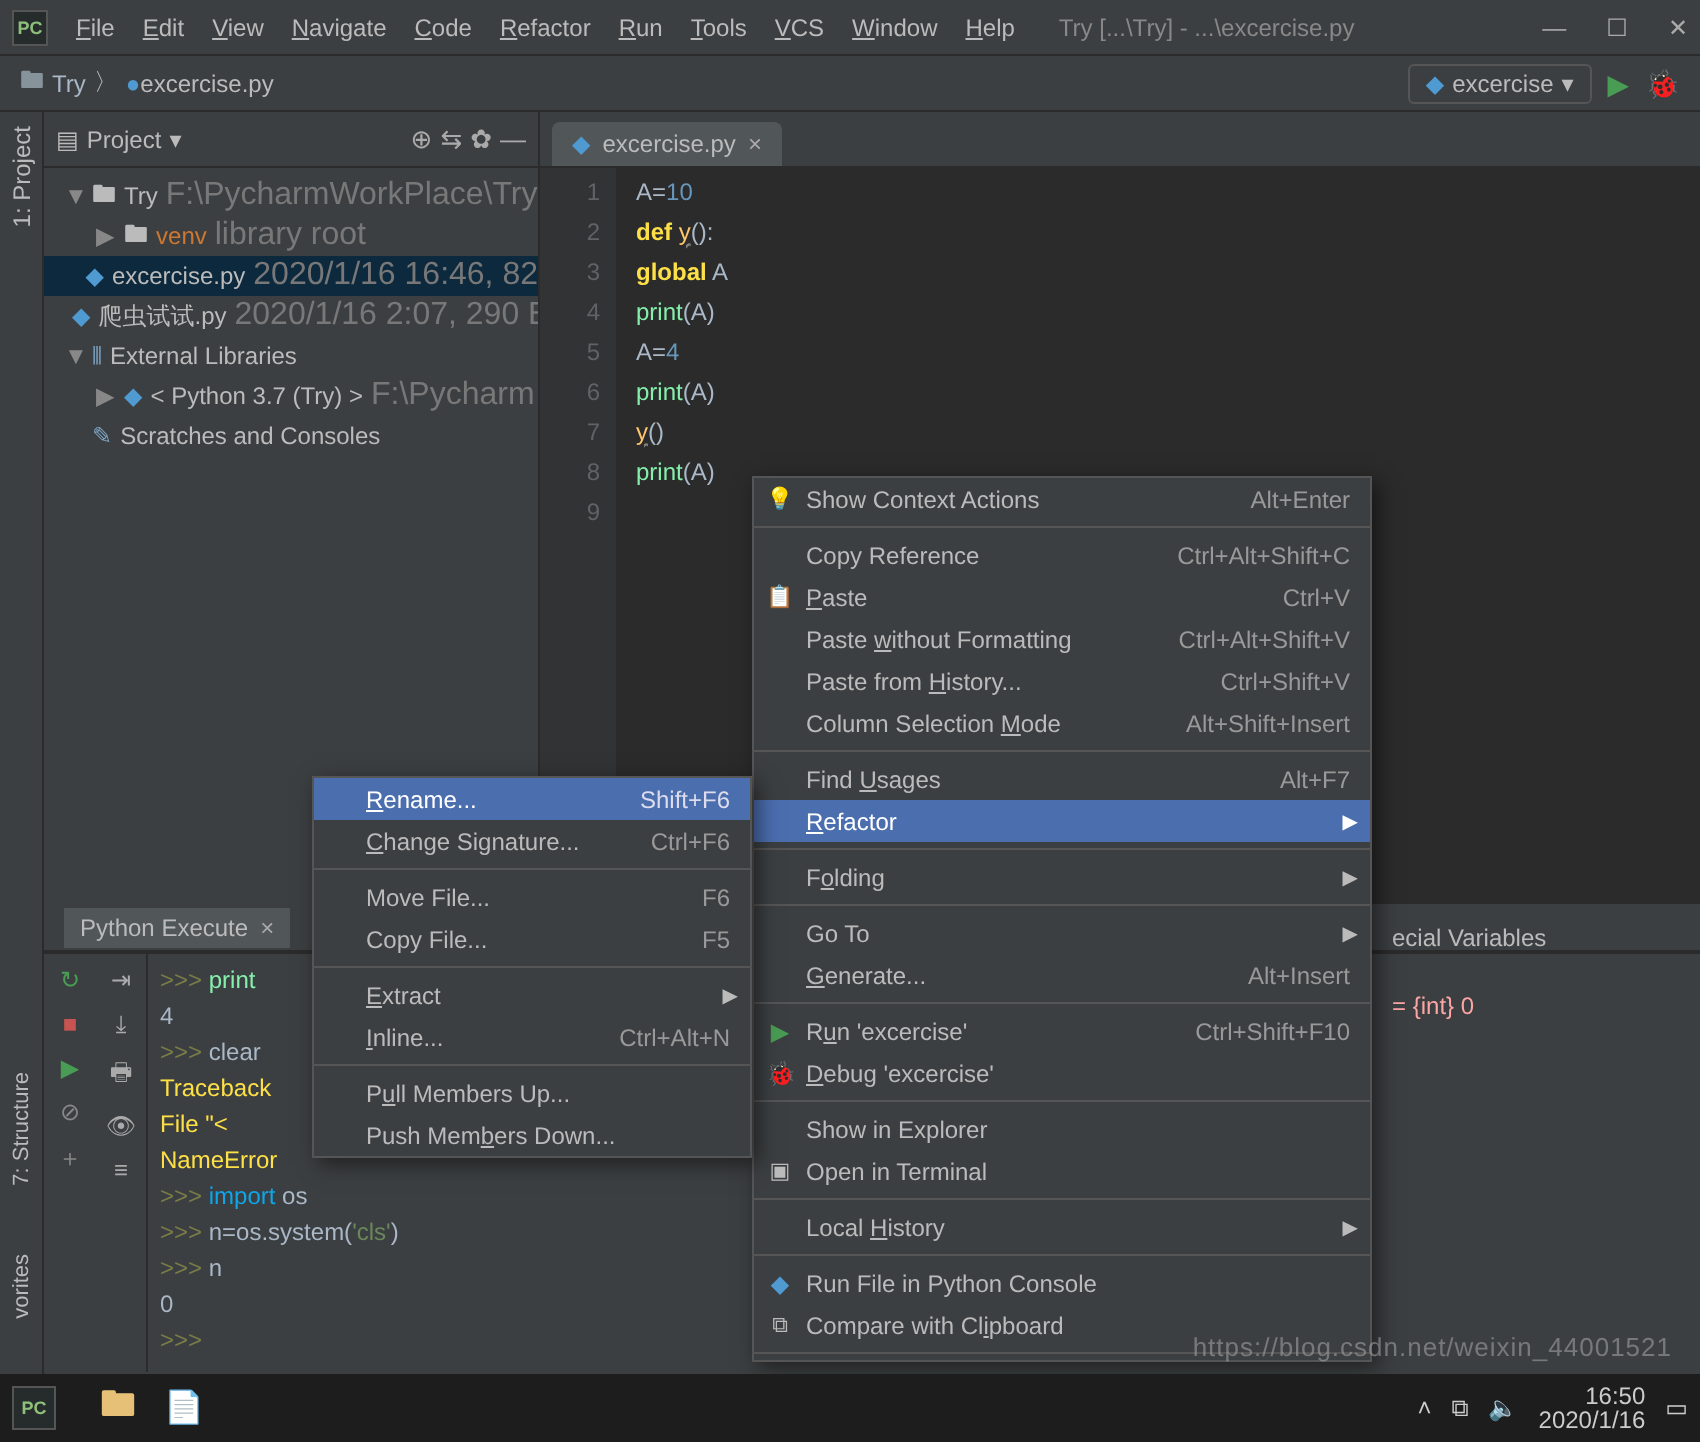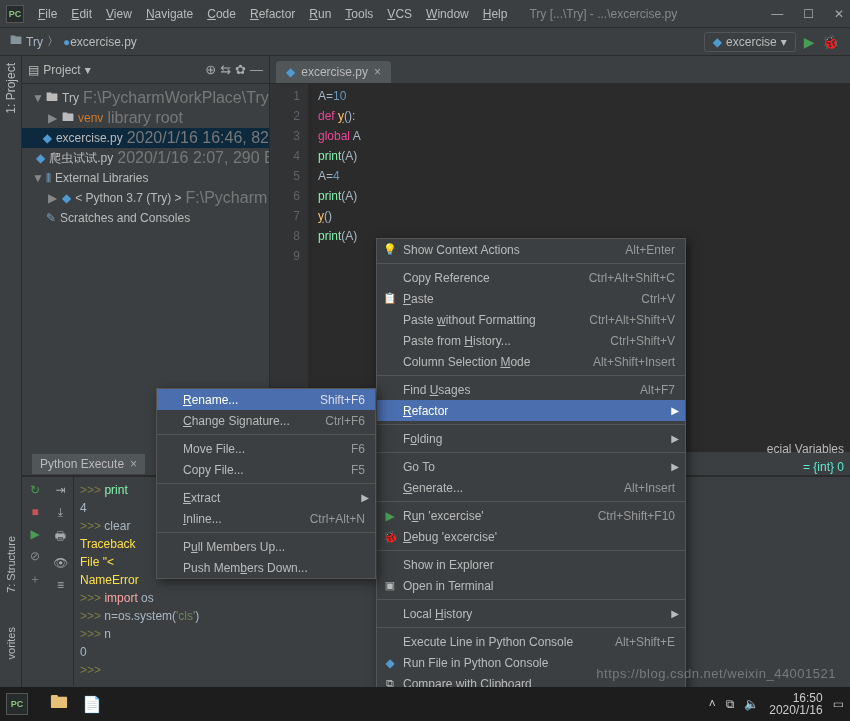--- a/index.html
+++ b/index.html
@@ -33,46 +33,46 @@
 .tree-txt { color:#bbb; }
 .tree-muted { color:#787878; font-size:16px; }
 .tree-highlight { color:#cc7832; }
 .editor-area { flex:1; background:#2b2b2b; display:flex; flex-direction:column; }
 .tab-row { height:28px; background:#3c3f41; display:flex; align-items:flex-end; border-bottom:1px solid #2b2b2b; padding-left:6px; }
 .ed-tab { background:#515658; padding:4px 10px; display:flex; align-items:center; gap:6px; border-top-left-radius:4px; border-top-right-radius:4px; color:#bbb; }
 .ed-tab .close { color:#aaa; font-size:12px; cursor:pointer; }
 .code-body { flex:1; display:flex; font-family:"Consolas","Courier New",monospace; font-size:13px; line-height:20px; }
 .ln-gutter { width:38px; text-align:right; padding:2px 8px 0 0; color:#606366; background:#313335; }
 .code-lines { padding:2px 0 0 10px; position:relative; }
-.kw { color:#ec4899; }
+.kw { color:#fde047;font-weight:bold; }
 .fn { color:#ffc66d; }
 .id { color:#a9b7c6; }
 .num { color:#6897bb; }
 .blt { color:#86efac; }
 .underline-err { text-decoration: underline wavy #808080; }
 .console-pane { border-top:1px solid #2b2b2b; height:235px; display:flex; }
 .console-head { height:24px; background:#3c3f41; border-bottom:1px solid #2b2b2b; display:flex; align-items:center; padding-left:10px; }
 .console-tab { padding:3px 8px; background:#515658; color:#bbb; display:flex; align-items:center; gap:6px; }
 .console-ctrl { width:26px; background:#3c3f41; display:flex; flex-direction:column; align-items:center; gap:8px; padding-top:6px; }
 .console-ctrl2 { width:26px; background:#3c3f41; display:flex; flex-direction:column; align-items:center; gap:8px; padding-top:6px; border-right:1px solid #2b2b2b; }
 .console-lines { padding:4px 6px; color:#a9b7c6; line-height:18px; }
 .prompt { color:#7c7c48; }
 .err { color:#fde047; }
-.err-kw { color:#fca5a5; }
+.err-kw { color:#0ea5e9; }
 .str { color:#6a8759; }
 .context-menu { position:absolute; background:#3c3f41; border:1px solid #555; box-shadow:3px 3px 10px rgba(0,0,0,.5); }
 .cm-row { display:flex; align-items:center; height:21px; padding:0 10px 0 26px; position:relative; cursor:pointer; color:#bbb; white-space:nowrap; }
 .cm-row.hover { background:#4b6eaf; color:#fff; }
 .cm-row u { text-decoration:underline; }
 .cm-shortcut { margin-left:auto; padding-left:24px; color:#999; }
 .cm-row.hover .cm-shortcut { color:#dde; }
 .cm-sep { height:1px; background:#555; margin:3px 0; }
 .cm-arrow { position:absolute; right:6px; font-size:10px; }
 .cm-icon { position:absolute; left:6px; width:14px; text-align:center; font-size:11px; }
-.vars-pane { position:absolute; right:0; top:436px; width:160px; height:80px; color:#bbb; font-size:12px; padding:6px;text-align:right; }
+.vars-pane { position:absolute; right:0; top:456px; width:160px; height:80px; color:#bbb; font-size:12px; padding:6px; }
 .taskbar { position:absolute; bottom:0; left:0; right:0; height:34px; background:#1d1d1d; display:flex; align-items:center; padding:0 6px; gap:14px; color:#ccc; }
 .tb-right { margin-left:auto; display:flex; align-items:center; gap:10px; font-size:11px; }
 .watermark { position:absolute; right:14px; bottom:40px; color:#a7a7a7; font-size:13px; opacity:.55; letter-spacing:.5px; pointer-events:none; }
 .left-strip { position:absolute; left:0; top:452px; width:22px; bottom:34px; background:#3c3f41; border-right:1px solid #2b2b2b; display:flex; flex-direction:column; align-items:center; gap:6px; padding-top:80px; color:#888; }
 .left-strip-tab { writing-mode:vertical-rl; transform:rotate(180deg); font-size:11px; color:#bbb; padding:4px 0; }
 </style>
 </head>
 <body>
 
 <div class="titlebar">
@@ -243,21 +243,21 @@
   </div>
 </div>
 
 <div class="left-strip">
   <div class="left-strip-tab">7: Structure</div>
   <div class="left-strip-tab" style="margin-top:20px">vorites</div>
 </div>
 
 <div class="vars-pane">
   <div>ecial Variables</div>
-  <div style="margin-top:4px;color:#5eead4">= {int} 0</div>
+  <div style="margin-top:20px;color:#fca5a5">= {int} 0</div>
 </div>
 
 <div class="context-menu" id="cm-main" style="left:376px; top:238px; width:310px;">
     <div class="cm-row">
       <span class="cm-icon">💡</span>
       <span>Show Context Actions</span>
       <span class="cm-shortcut">Alt+Enter</span>
     </div>
     <div class="cm-sep"></div>
     <div class="cm-row">
@@ -321,24 +321,20 @@
     <div class="cm-row">
       <span class="cm-icon">▣</span>
       <span>Open in Terminal</span>
     </div>
     <div class="cm-sep"></div>
     <div class="cm-row">
       <span>Local <u>H</u>istory</span>
       <span class="cm-arrow">▶</span>
     </div>
     <div class="cm-sep"></div>
-    <div class="cm-row">
-      <span>Execute Line in Python Console</span>
-      <span class="cm-shortcut">Alt+Shift+E</span>
-    </div>
     <div class="cm-row">
       <span class="cm-icon"><span style="color:#4f9ad1">◆</span></span>
       <span>Run File in Python Console</span>
     </div>
     <div class="cm-row">
       <span class="cm-icon">⧉</span>
       <span>Compare with Cl<u>i</u>pboard</span>
     </div>
     <div class="cm-sep"></div>
   </div>

